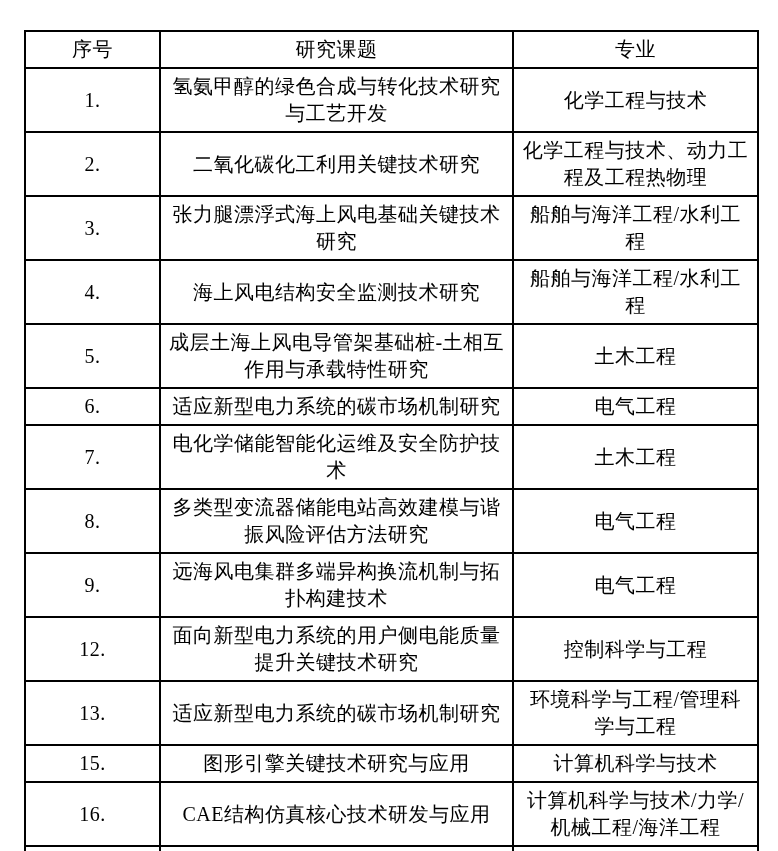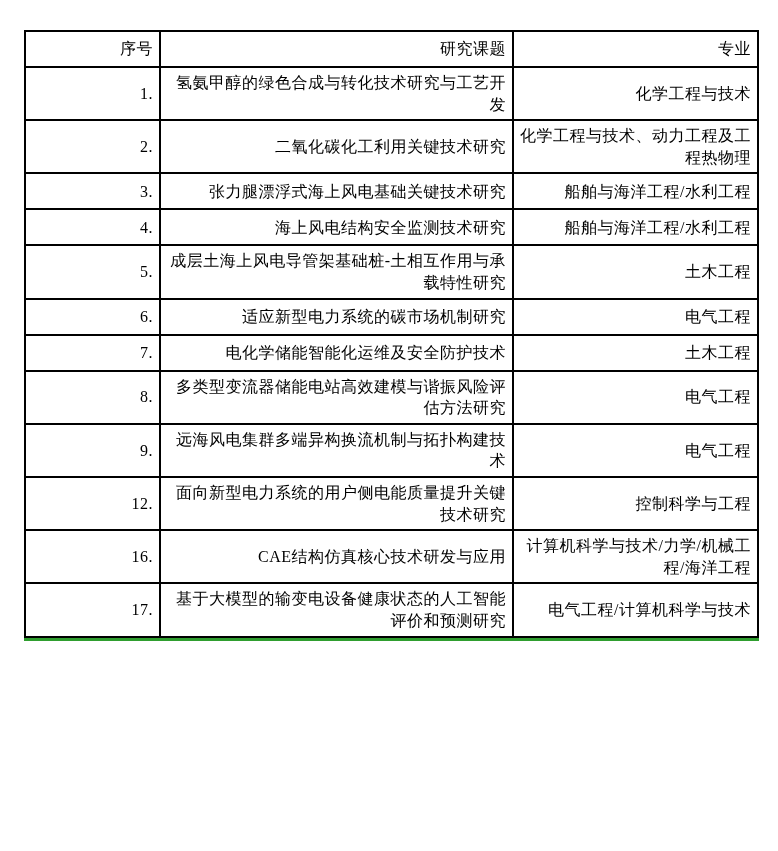--- a/index.html
+++ b/index.html
@@ -21,23 +21,23 @@
   }
   table.research-table {
     border-collapse: collapse;
     table-layout: fixed;
     width: 733px;
     background: #ffffff;
   }
   table.research-table th,
   table.research-table td {
     border: 2px solid #000000;
-    text-align: right;
+    text-align: center;
     vertical-align: middle;
-    font-size: 16px;
+    font-size: 20px;
     font-weight: normal;
     line-height: 1.35;
     padding: 4px 6px;
     letter-spacing: 0.5px;
     word-break: break-all;
   }
   table.research-table th {
     height: 26px;
   }
   table.research-table td {
@@ -110,20 +110,30 @@
             <td>9.</td>
             <td>远海风电集群多端异构换流机制与拓扑构建技术</td>
             <td>电气工程</td>
           </tr>
           <tr>
             <td>12.</td>
             <td>面向新型电力系统的用户侧电能质量提升关键技术研究</td>
             <td>控制科学与工程</td>
           </tr>
           <tr>
+            <td>13.</td>
+            <td>适应新型电力系统的碳市场机制研究</td>
+            <td>环境科学与工程/管理科学与工程</td>
+          </tr>
+          <tr>
+            <td>15.</td>
+            <td>图形引擎关键技术研究与应用</td>
+            <td>计算机科学与技术</td>
+          </tr>
+          <tr>
             <td>16.</td>
             <td>CAE结构仿真核心技术研发与应用</td>
             <td>计算机科学与技术/力学/机械工程/海洋工程</td>
           </tr>
           <tr>
             <td>17.</td>
             <td>基于大模型的输变电设备健康状态的人工智能评价和预测研究</td>
             <td>电气工程/计算机科学与技术</td>
           </tr>
         </tbody>

